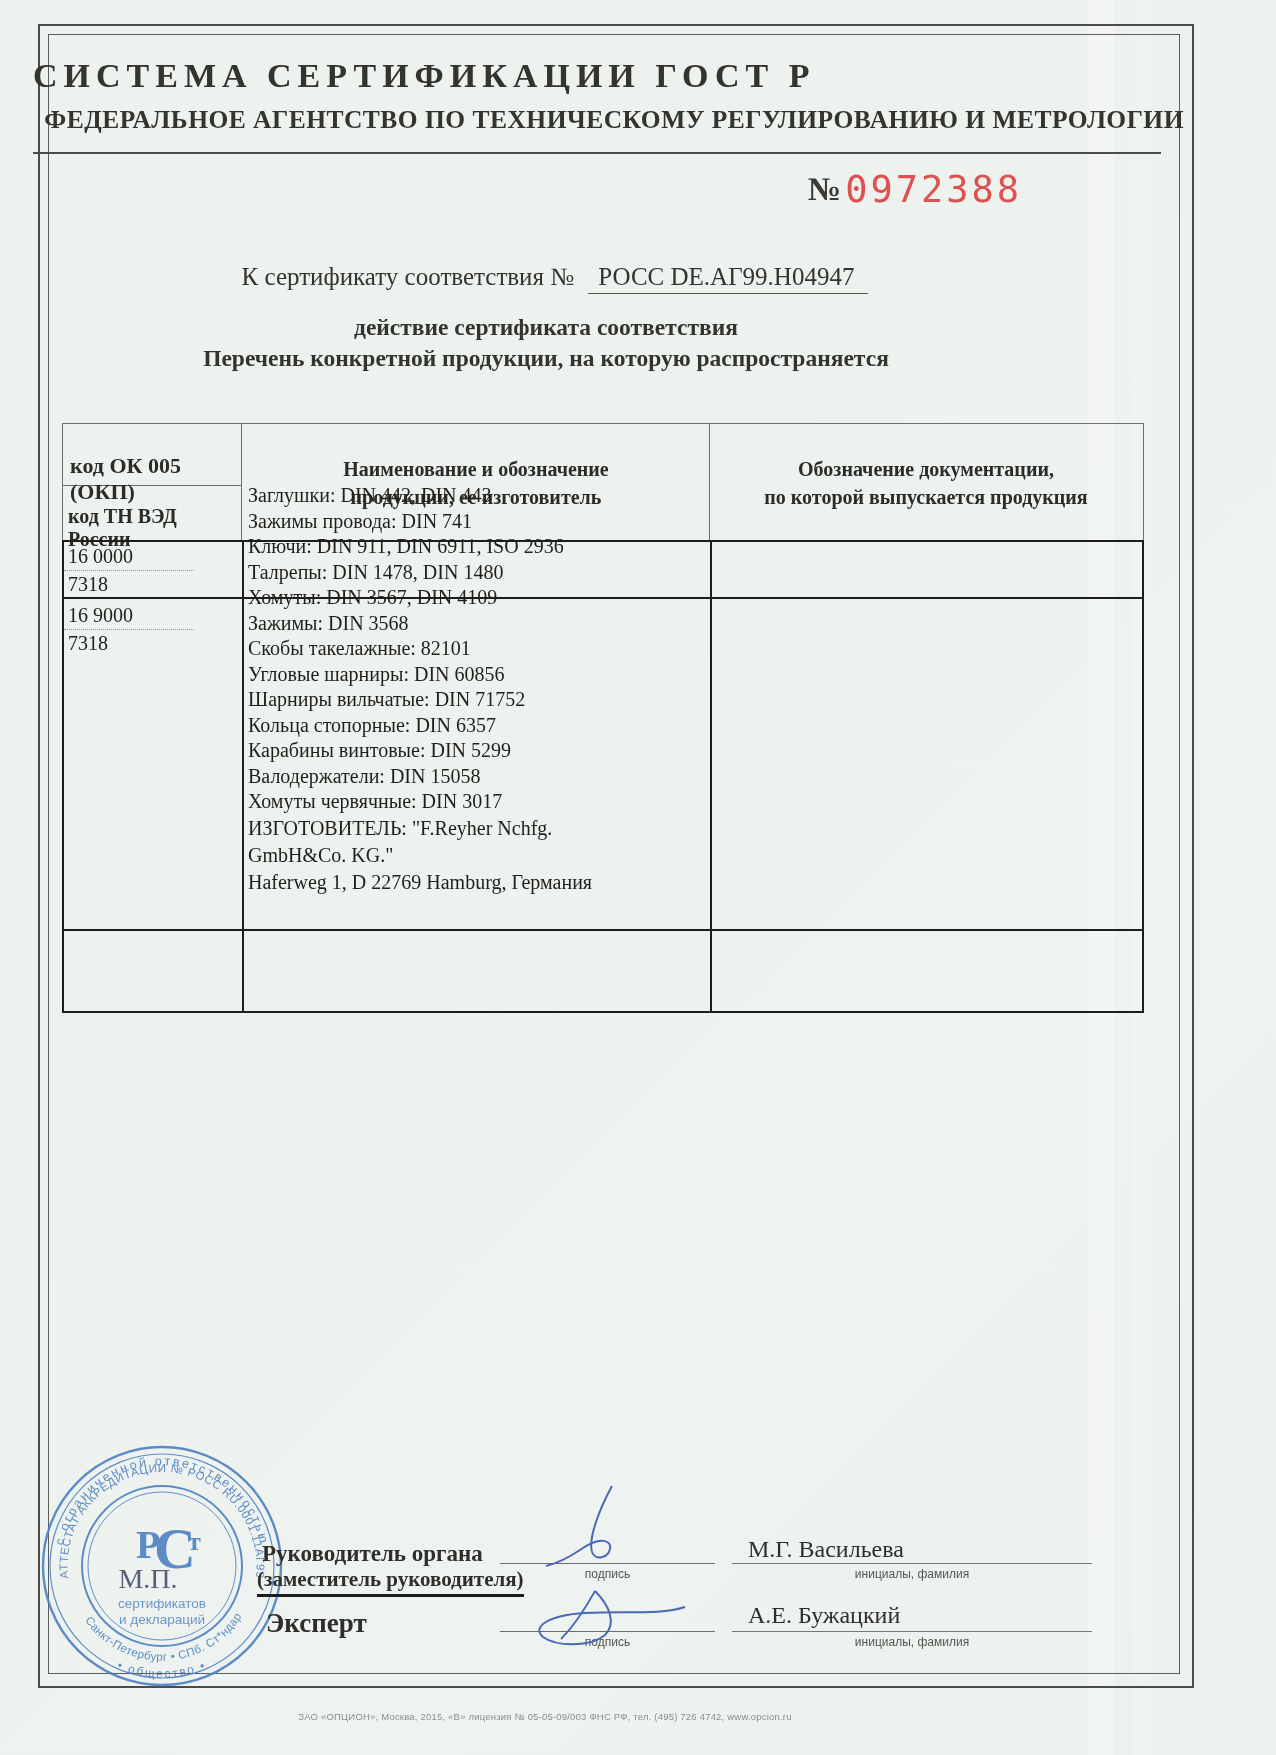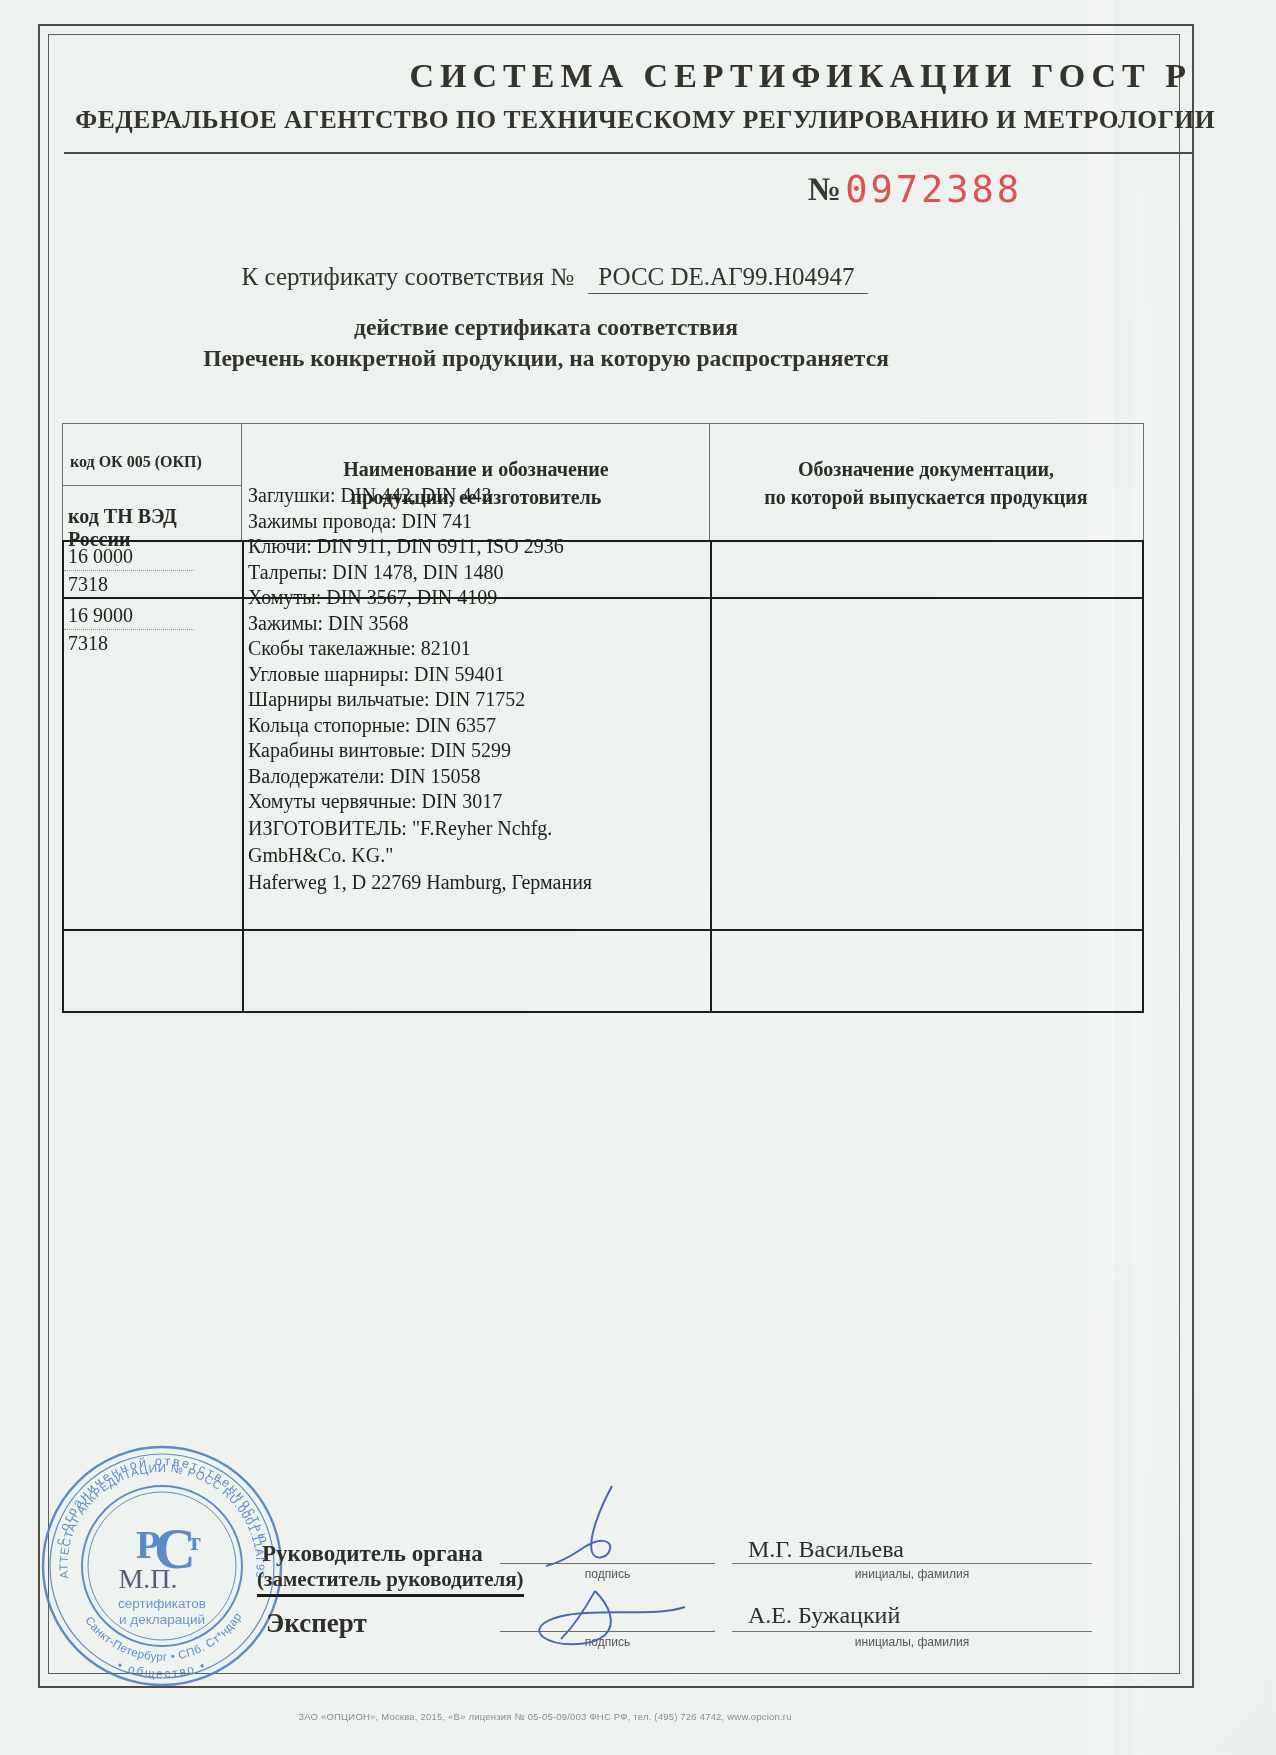--- a/index.html
+++ b/index.html
@@ -18,23 +18,23 @@
   .band{position:absolute;top:0;bottom:0;background:rgba(255,255,255,0.28);pointer-events:none;}
   .border-outer{
     position:absolute;left:38px;top:24px;width:1152px;height:1660px;
     border:2px solid #4b4b49;
   }
   .border-inner{
     position:absolute;left:48px;top:34px;width:1130px;height:1638px;
     border:1px solid #5c5c5a;
   }
   .doc-header{
-    position:absolute;left:64px;top:35px;width:1128px;height:117px;
+    position:absolute;left:33px;top:35px;width:1128px;height:117px;
     border-bottom:2px solid #4b4b49;
-    text-align:right;
+    text-align:left;
   }
   .hdr1{
     position:absolute;left:0;right:0;top:22px;
     font-size:34px;font-weight:bold;letter-spacing:6px;color:#33332f;
     white-space:nowrap;
   }
   .hdr2{
     position:absolute;left:0;right:0;top:70px;
     font-size:26px;font-weight:bold;letter-spacing:0.5px;color:#33332f;
     white-space:nowrap;transform:scaleX(0.98);
@@ -62,21 +62,21 @@
   .doc-intro{
     position:absolute;left:0px;top:312px;width:1092px;text-align:center;
     font-size:23.5px;font-weight:bold;color:#33332f;line-height:31px;
   }
   
   .tbl{position:absolute;left:62px;top:423px;width:1082px;height:590px;}
   .t-head{position:absolute;left:0;top:0;width:1080px;height:117px;border:1px solid #6f6f6c;}
   .t-vthin1{position:absolute;left:179px;top:0;width:0;height:117px;border-left:1px solid #6f6f6c;}
   .t-vthin2{position:absolute;left:647px;top:0;width:0;height:117px;border-left:1px solid #6f6f6c;}
   .t-c1div{position:absolute;left:0;top:62px;width:180px;height:0;border-top:1px solid #6f6f6c;}
-  .t-c1a{position:absolute;left:8px;top:30px;width:168px;font-size:16px;font-weight:bold;}
+  .t-c1a{position:absolute;left:8px;top:30px;width:168px;font-size:22px;font-weight:bold;}
   .t-c1b{position:absolute;left:6px;top:82px;width:172px;font-size:20px;font-weight:bold;}
   .t-c2h{position:absolute;left:180px;top:32px;width:468px;text-align:center;
          font-size:20px;font-weight:bold;line-height:28px;}
   .t-c3h{position:absolute;left:648px;top:32px;width:432px;text-align:center;
          font-size:20px;font-weight:bold;line-height:28px;}
   .t-body{position:absolute;left:0;top:117px;width:1078px;height:469px;border:2px solid #1d1d1b;}
   .t-hrow1{position:absolute;left:0;top:55px;width:1078px;height:0;border-top:2px solid #1d1d1b;}
   .t-hrow2{position:absolute;left:0;top:387px;width:1078px;height:0;border-top:2px solid #1d1d1b;}
   .t-v1{position:absolute;left:178px;top:0;width:0;height:469px;border-left:2px solid #1d1d1b;}
   .t-v2{position:absolute;left:646px;top:0;width:0;height:469px;border-left:2px solid #1d1d1b;}
@@ -183,21 +183,21 @@
     </div>
 
     <div class="prod-list">
         <div class="prod-line">Заглушки: DIN 442, DIN 443</div>
         <div class="prod-line">Зажимы провода: DIN 741</div>
         <div class="prod-line">Ключи: DIN 911, DIN 6911, ISO 2936</div>
         <div class="prod-line">Талрепы: DIN 1478, DIN 1480</div>
         <div class="prod-line">Хомуты: DIN 3567, DIN 4109</div>
         <div class="prod-line">Зажимы: DIN 3568</div>
         <div class="prod-line">Скобы такелажные: 82101</div>
-        <div class="prod-line">Угловые шарниры: DIN 59401</div>
+        <div class="prod-line">Угловые шарниры: DIN 60856</div>
         <div class="prod-line">Шарниры вильчатые: DIN 71752</div>
         <div class="prod-line">Кольца стопорные: DIN 6357</div>
         <div class="prod-line">Карабины винтовые: DIN 5299</div>
         <div class="prod-line">Валодержатели: DIN 15058</div>
         <div class="prod-line">Хомуты червячные: DIN 3017</div>
       </div>
 
     <div class="mfr-list">
         <div class="mfr-line">ИЗГОТОВИТЕЛЬ: "F.Reyher Nchfg.</div>
         <div class="mfr-line">GmbH&amp;Co. KG."</div>

